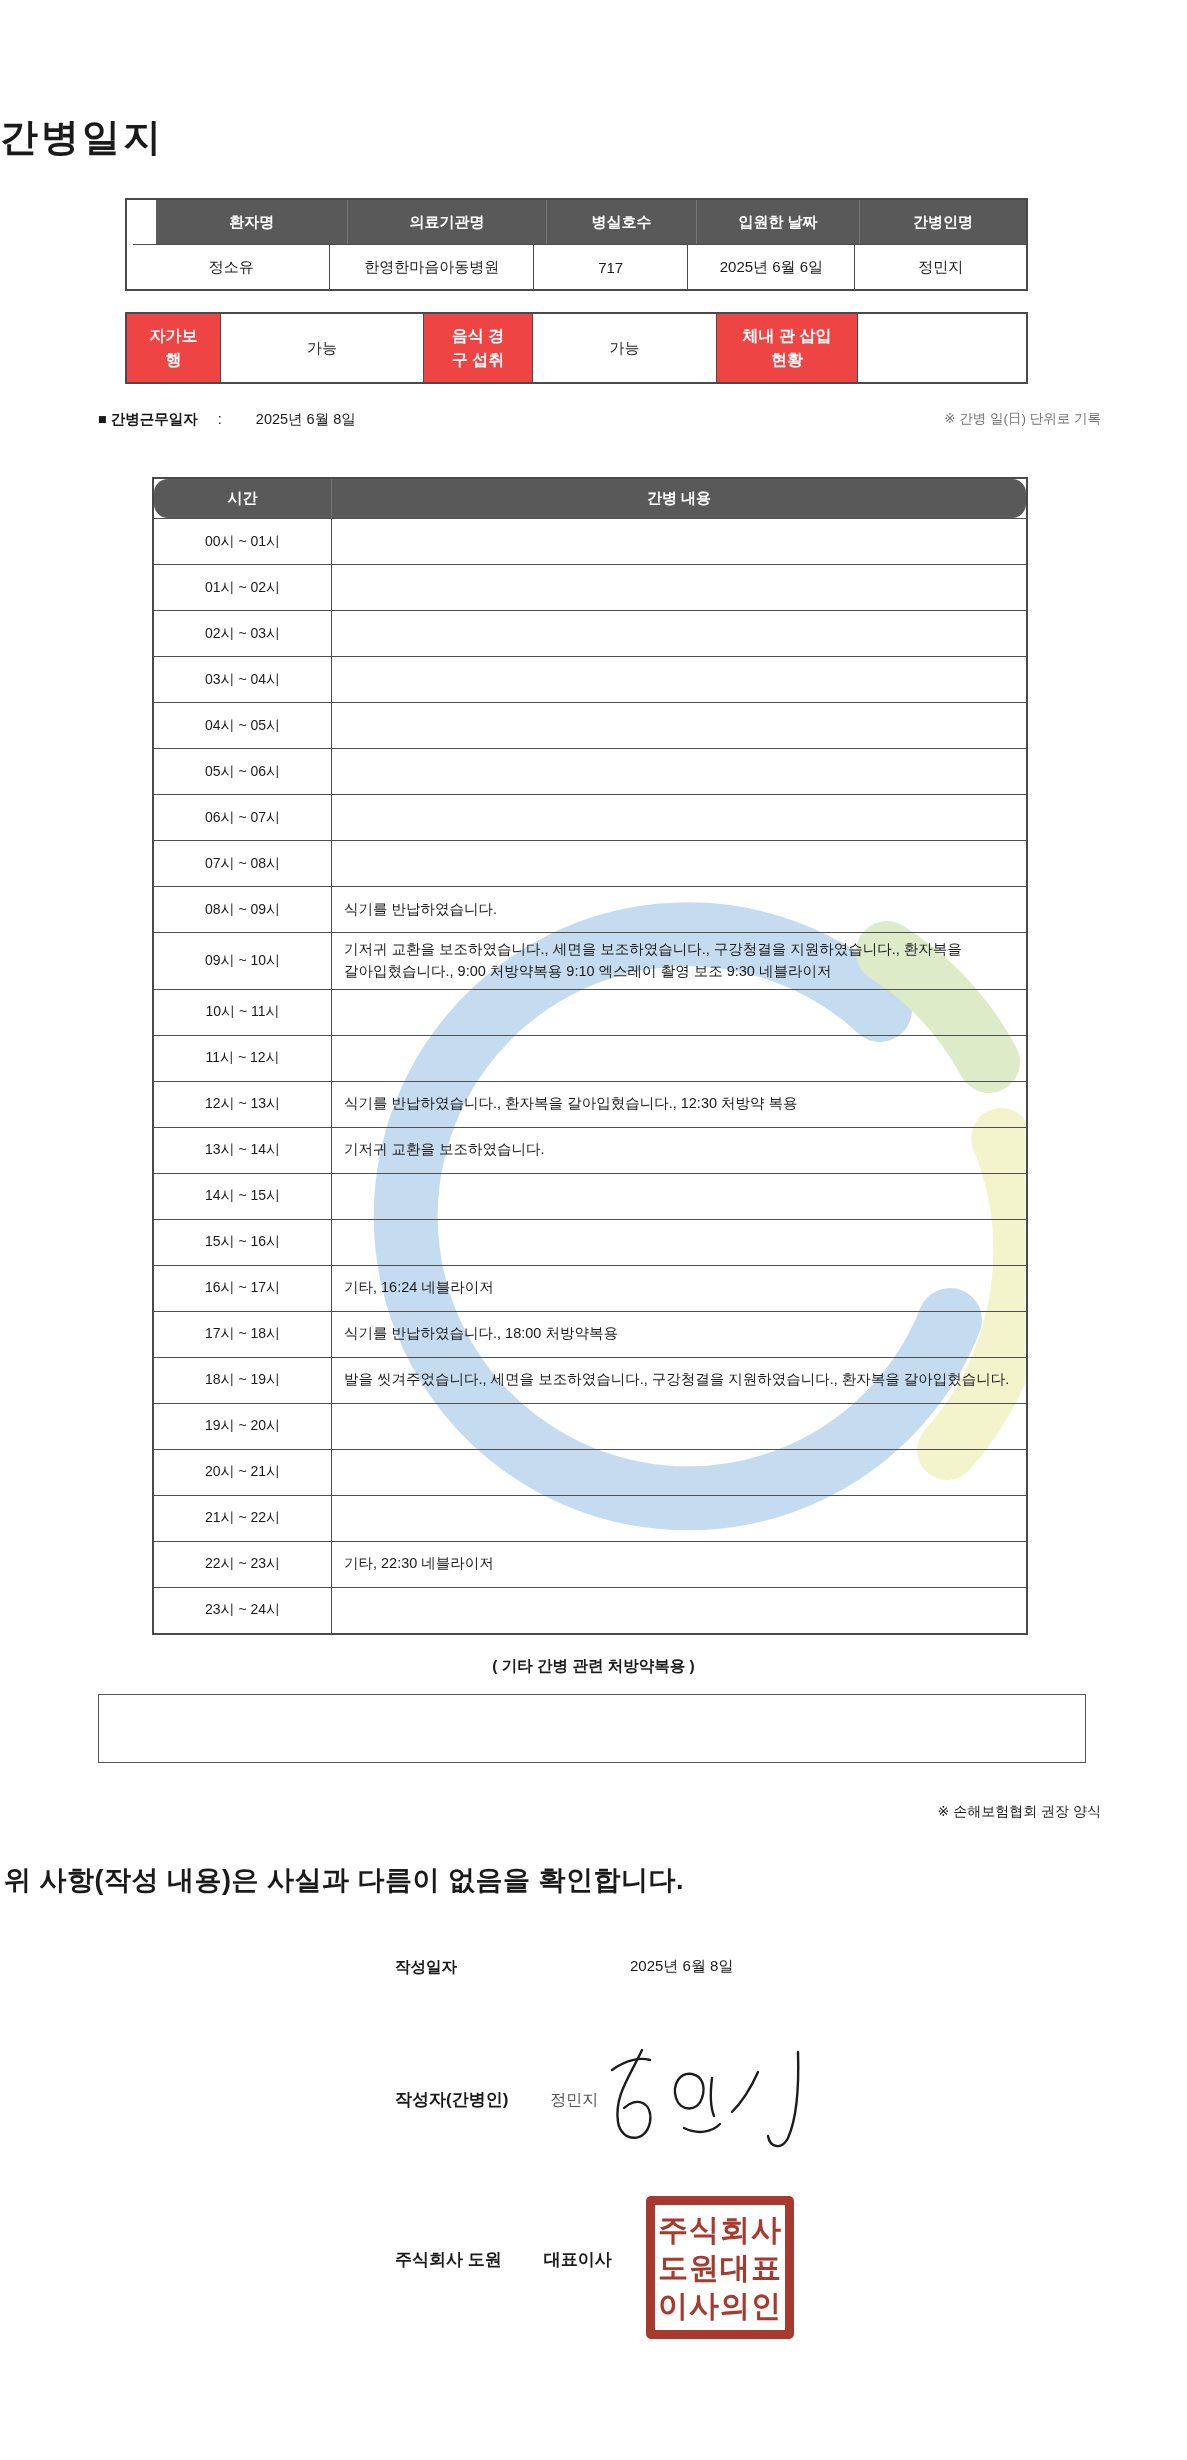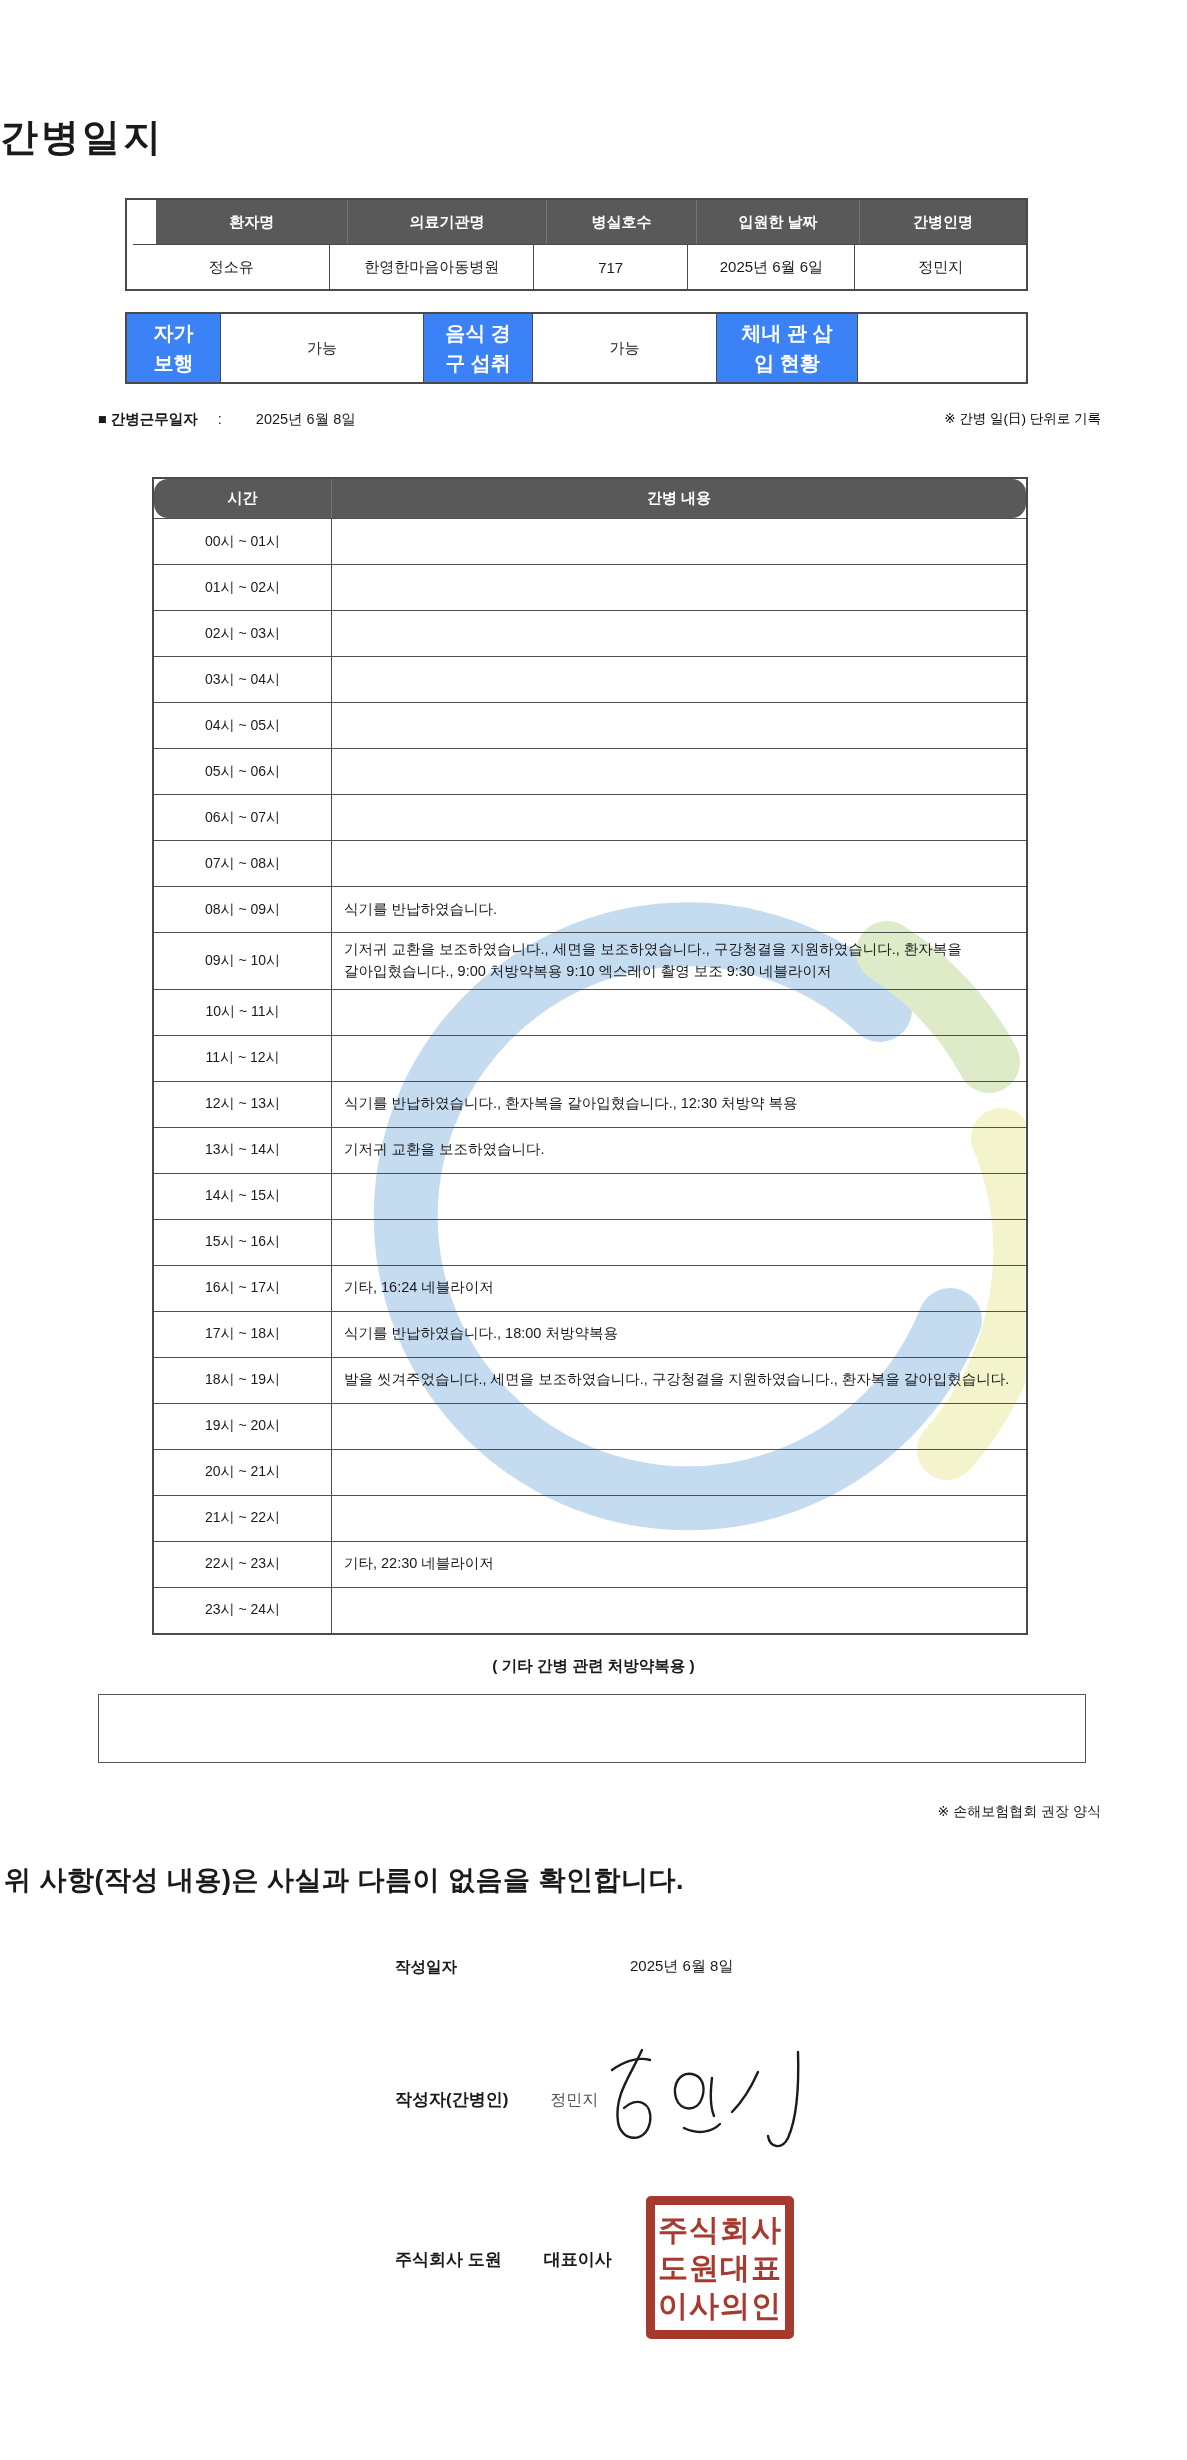--- a/index.html
+++ b/index.html
@@ -26,29 +26,29 @@
     border-right:1.5px solid #4a4a4a; }
   .tbl1 .vcell:last-child { border-right:none; }
   .c1 { width:22.1%; } .c2 { width:22.8%; } .c3 { width:17.3%; } .c4 { width:18.7%; } .c5 { width:19.1%; }
 
   
   .tbl2 { left:125px; top:312px; width:903px; height:72px; border:2px solid #4a4a4a;
     display:flex; background:#fff; }
   .tbl2 .cell { display:flex; align-items:center; justify-content:center; text-align:center;
     border-right:1.5px solid #4a4a4a; }
   .tbl2 .cell:last-child { border-right:none; }
-  .tbl2 .dark { background:#3b82f6; color:#fff; font-weight:bold; font-size:20px;
+  .tbl2 .dark { background:#ef4444; color:#fff; font-weight:bold; font-size:16px;
     padding:0 20px; word-break:break-all; line-height:1.5; }
   .tbl2 .lite { font-size:15px; }
 
   
   .workline { left:98px; top:410px; width:1003px; font-size:14.5px; display:flex; align-items:baseline; }
   .workline .lbl { font-weight:bold; }
   .workline .colon { margin:0 34px 0 20px; }
-  .recnote { right:86px; top:410px; font-size:13.5px; color:#000000; }
+  .recnote { right:86px; top:410px; font-size:13.5px; color:#737373; }
 
   
   .tblmain { left:152px; top:477px; width:876px; border:2px solid #4a4a4a; background:transparent; }
   .tblmain .mhead { display:flex; height:39px; background:#595959;border-radius:14px; }
   .tblmain .mhead .th { color:#fff; font-weight:bold; font-size:15px; display:flex;
     align-items:center; justify-content:center; }
   .tblmain .th-time { width:178px; border-right:1px solid #757575; }
   .tblmain .th-content { flex:1; }
   .trow { display:flex; min-height:46px; border-top:1.7px solid #4f4f4f; }
   .trow .time { width:178px; border-right:1.5px solid #4a4a4a; display:flex;

